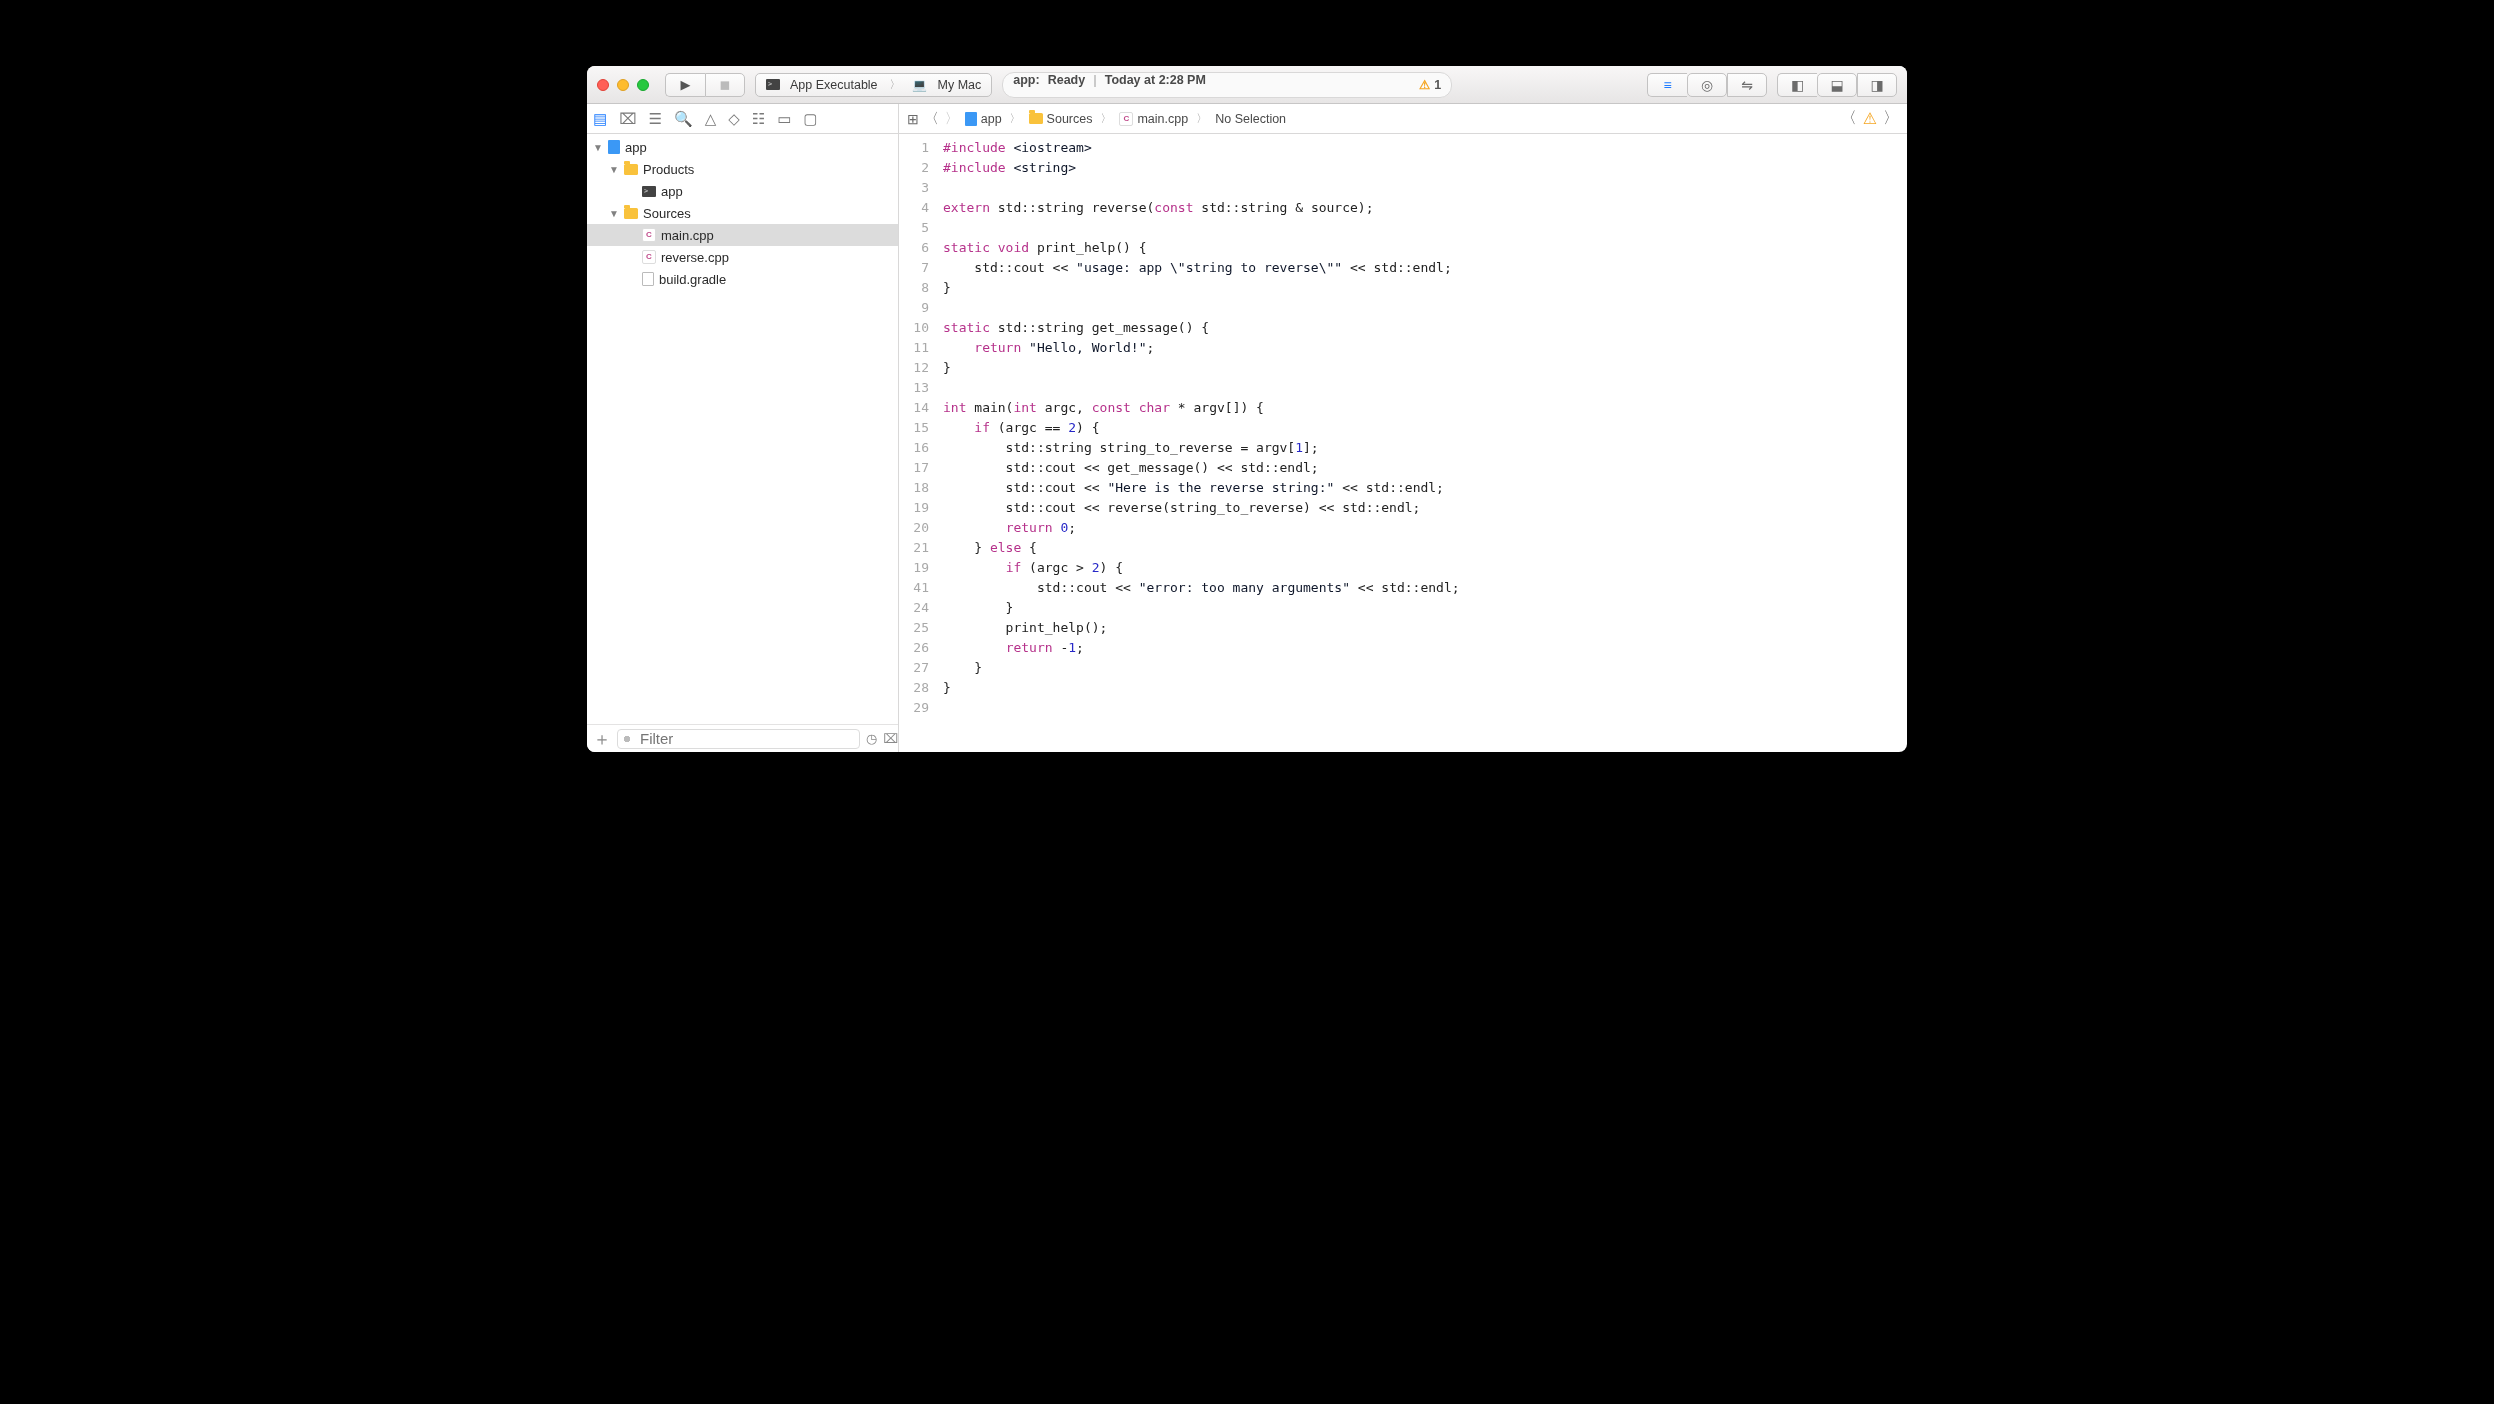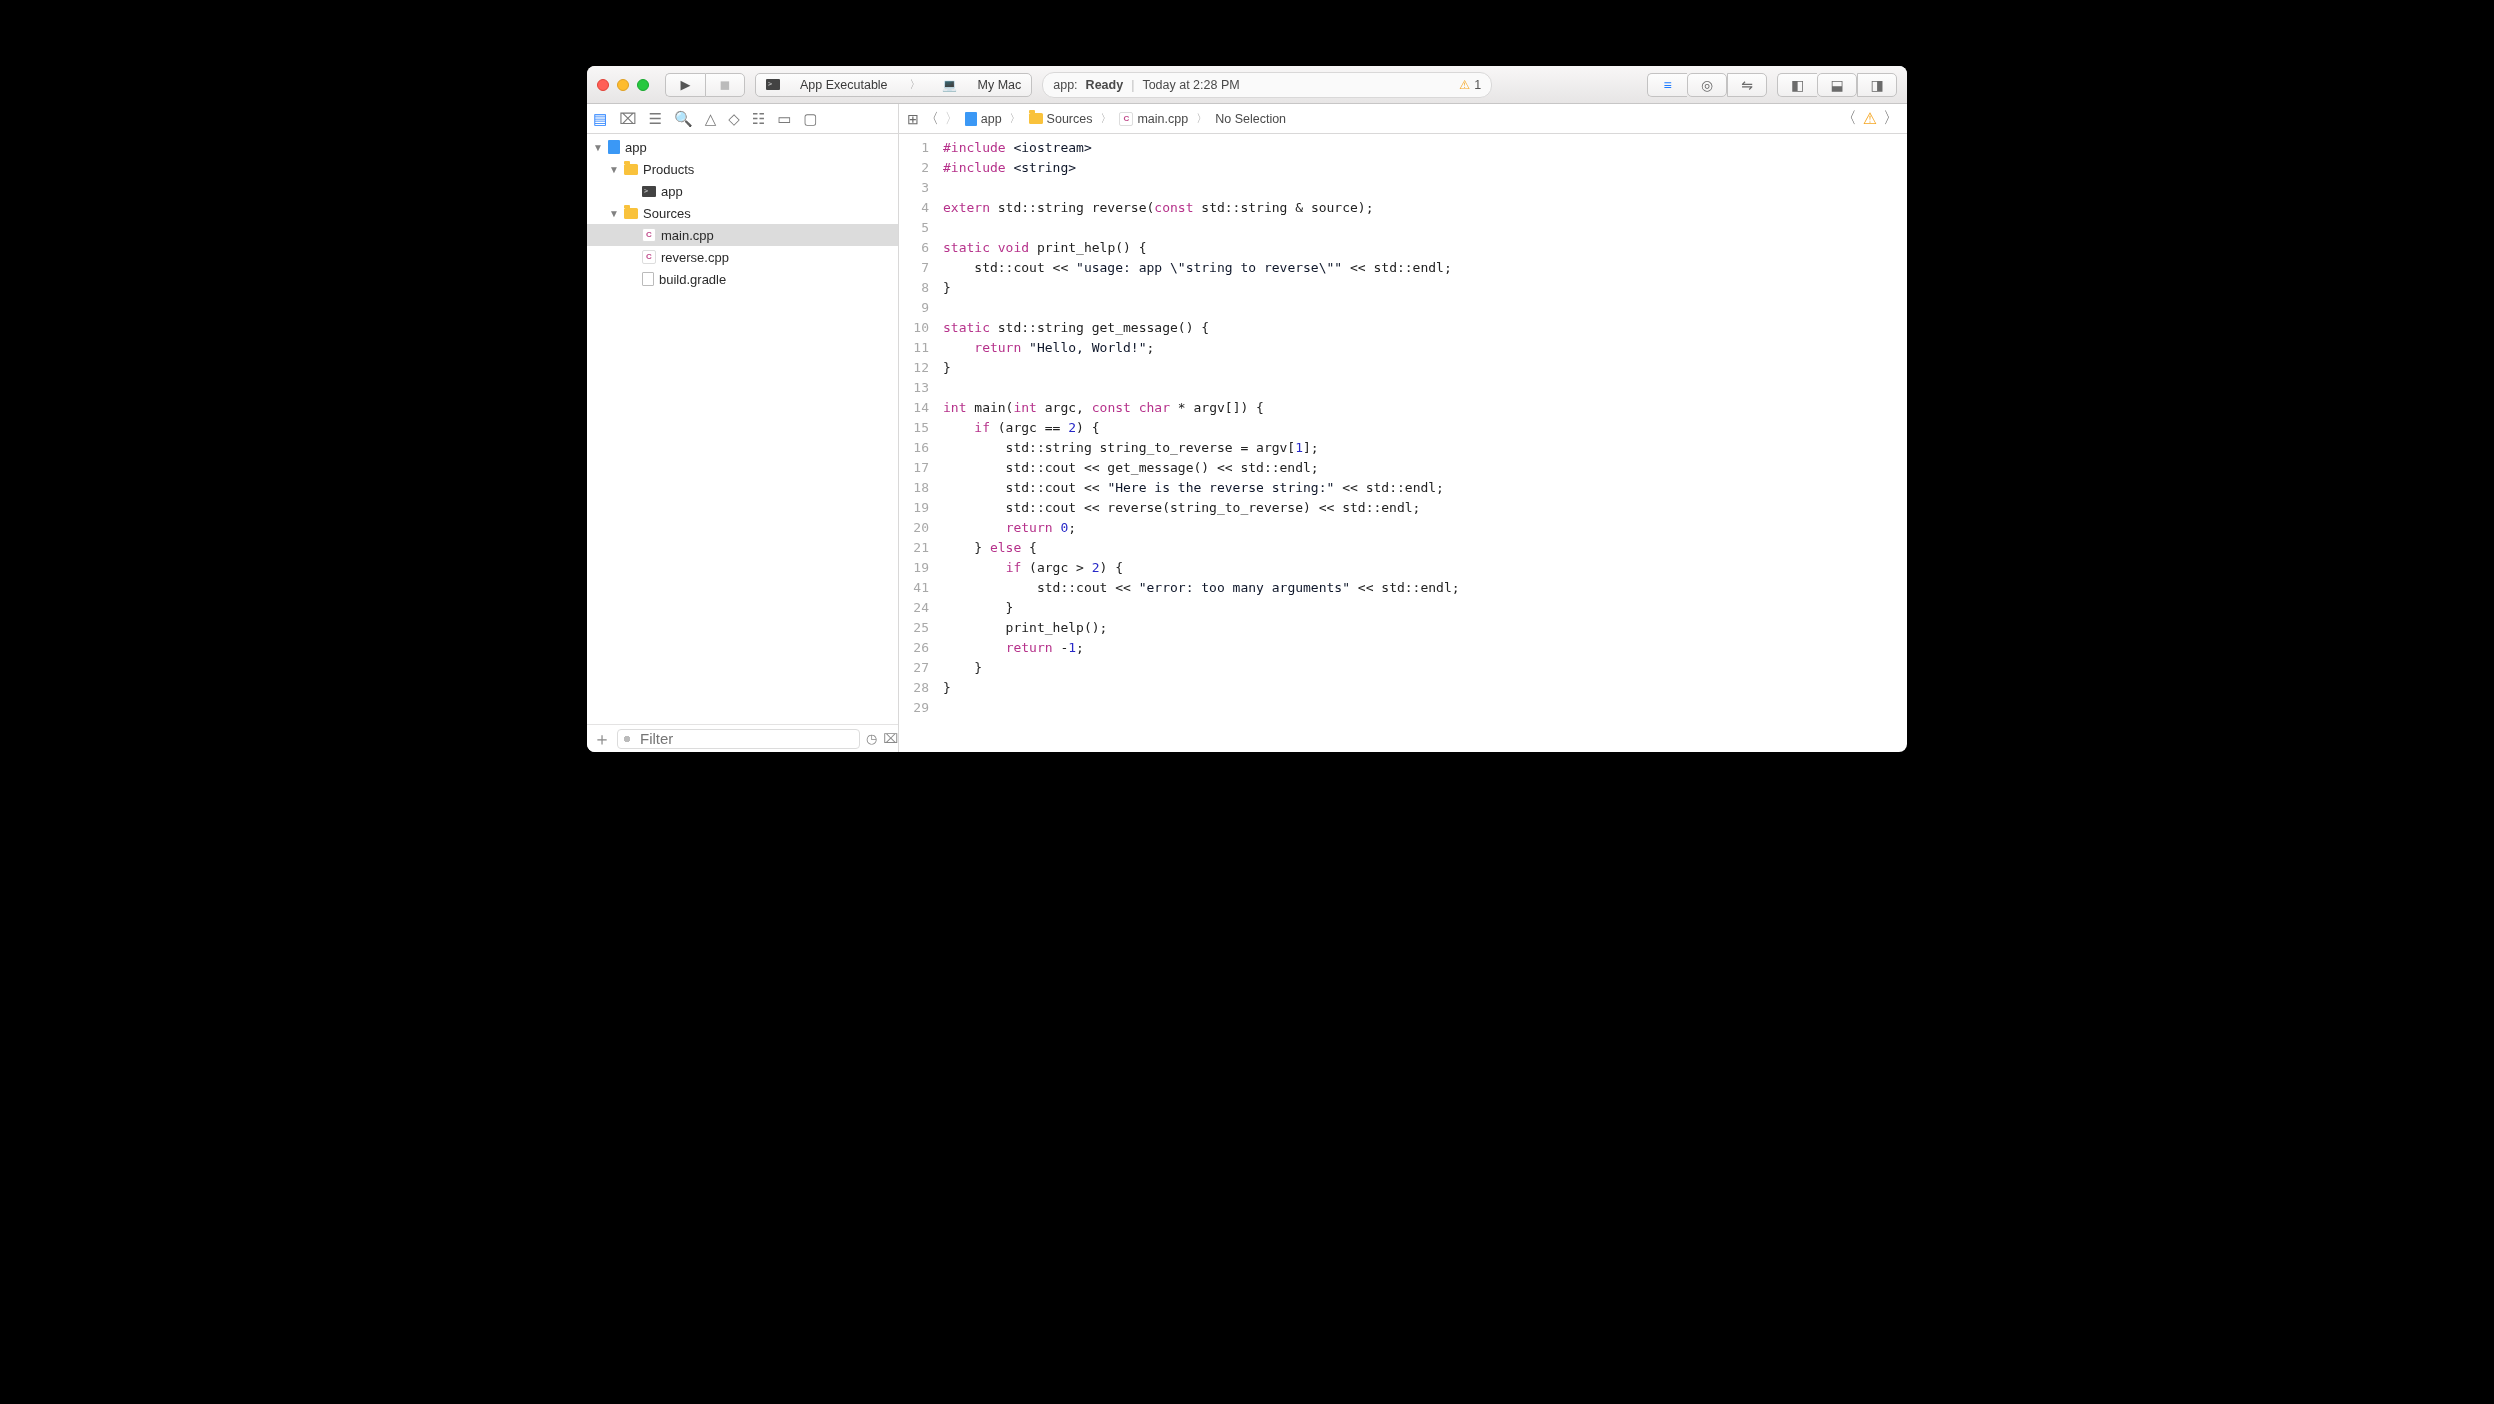--- a/index.html
+++ b/index.html
@@ -59,37 +59,37 @@
   .scheme {
     height: 24px;
     background: linear-gradient(#fdfdfd,#f1f0f0);
     border: 1px solid #c3c2c2;
     border-radius: 5px;
     display: inline-flex;
     align-items: center;
     font-size: 12.5px;
     color: #3a3a3a;
     padding: 0 10px;
-    gap: 20px;
+    gap: 10px;
   }
   .chev { color:#9a9a9a; font-size:11px; padding:0 2px; }
 
   .status {
     flex: 1;
     max-width: 450px;
     height: 26px;
     background: #fafafa;
     border: 1px solid #d9d8d8;
     border-radius: 12px;
     display: flex;
-    align-items: center;
     padding: 0 10px;
     gap: 8px;
     font-size: 12.5px;
     color:#4a4a4a;
+    font-weight:bold;
   }
   .status .sep { color:#c0c0c0; }
   .status .warn { margin-left:auto; display:flex; align-items:center; gap:4px; color:#555; }
   .warn-tri { color:#f5a623; }
 
   .right-tools { margin-left:auto; display:flex; gap:10px; }
 
   
   .subbar {
     height: 30px;

